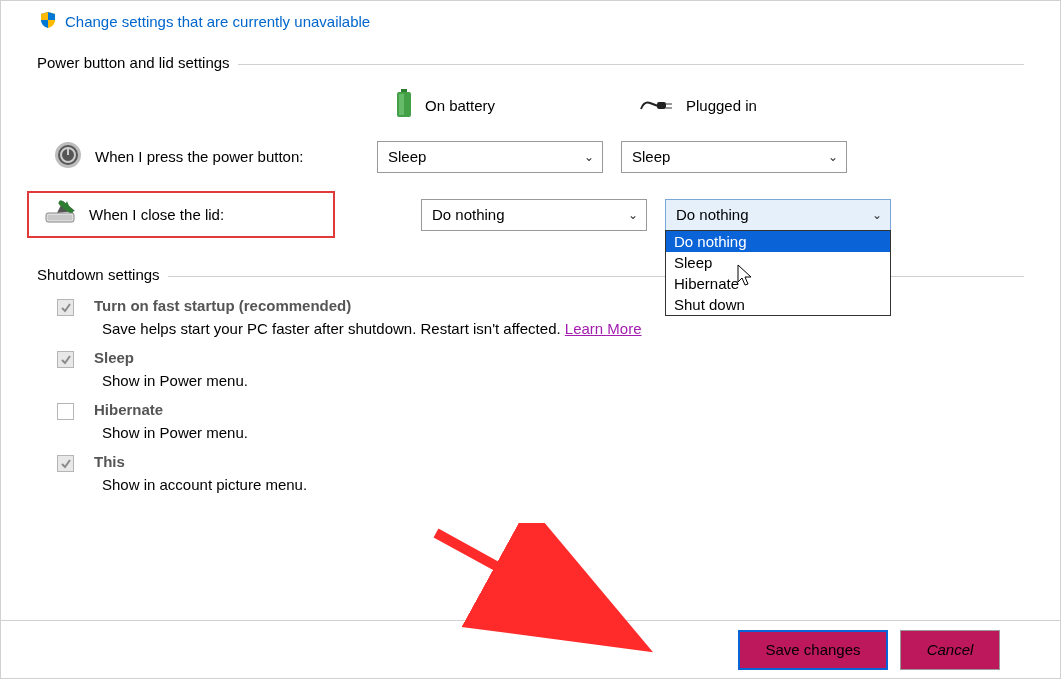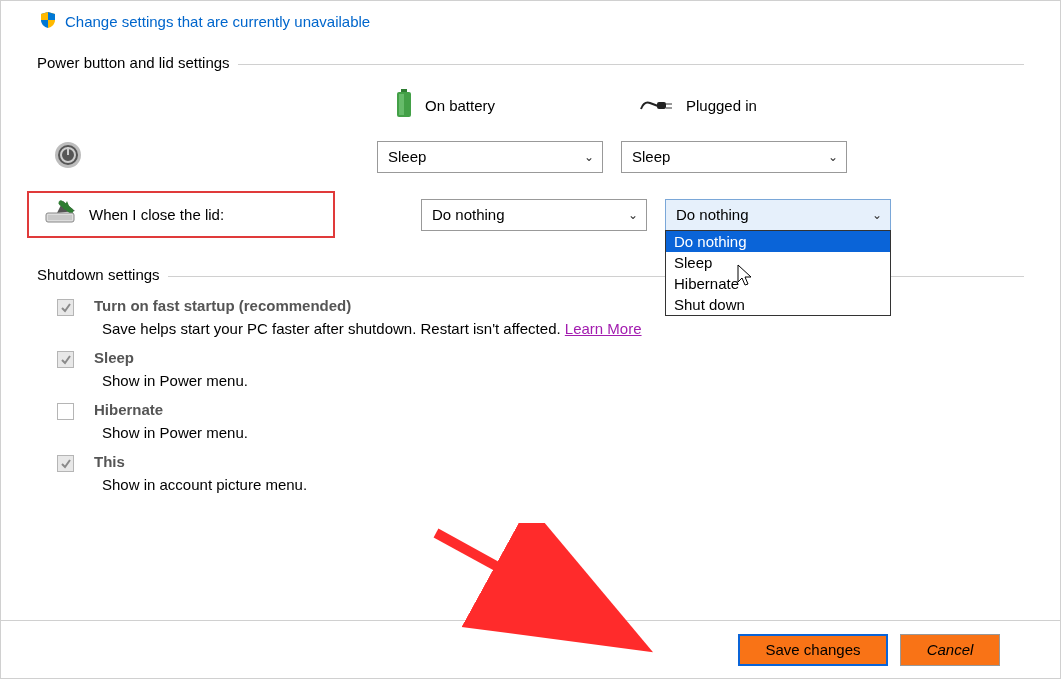--- a/index.html
+++ b/index.html
@@ -164,26 +164,26 @@
     height: 58px;
     border-top: 1px solid #d0d0d0;
     display: flex;
     align-items: center;
     justify-content: flex-end;
     gap: 12px;
     padding-right: 60px;
   }
   .btn {
     min-width: 150px;
-    height: 32px;
+    height: 40px;
     display: flex;
     align-items: center;
     justify-content: center;
     border: 1px solid #999;
-    background: #f97316;
+    background: #be185d;
     cursor: pointer;
     padding: 0 18px;
   }
   .btn.primary {
     border: 2px solid #0a64d8;
   }
   .btn.cancel { min-width: 100px; font-style: italic; }
   
   .arrow-annot {
     position: absolute;
@@ -242,20 +242,21 @@
   <div class="setting-row">
     <div class="setting-label">
       <span>
         <svg width="30" height="30" viewBox="0 0 30 30">
           <circle cx="15" cy="15" r="13" fill="#bdbdbd"></circle>
           <circle cx="15" cy="15" r="10" fill="#555"></circle>
           <circle cx="15" cy="15" r="7" fill="none" stroke="#ccc" stroke-width="2"></circle>
           <line x1="15" y1="7" x2="15" y2="15" stroke="#ccc" stroke-width="2"></line>
         </svg>
       </span>
+      <span>When I press the power button:</span>
     </div>
     <div class="combo">
       <span>Sleep</span>
       <span class="chev">⌄</span>
     </div>
     <div class="combo">
       <span>Sleep</span>
       <span class="chev">⌄</span>
     </div>
   </div>

